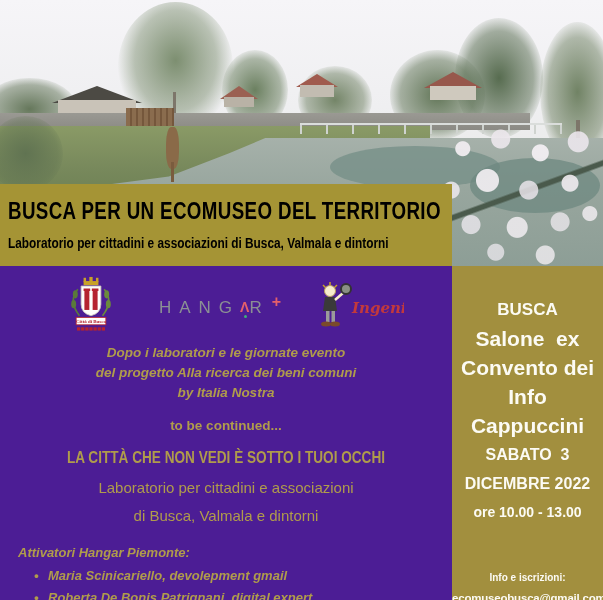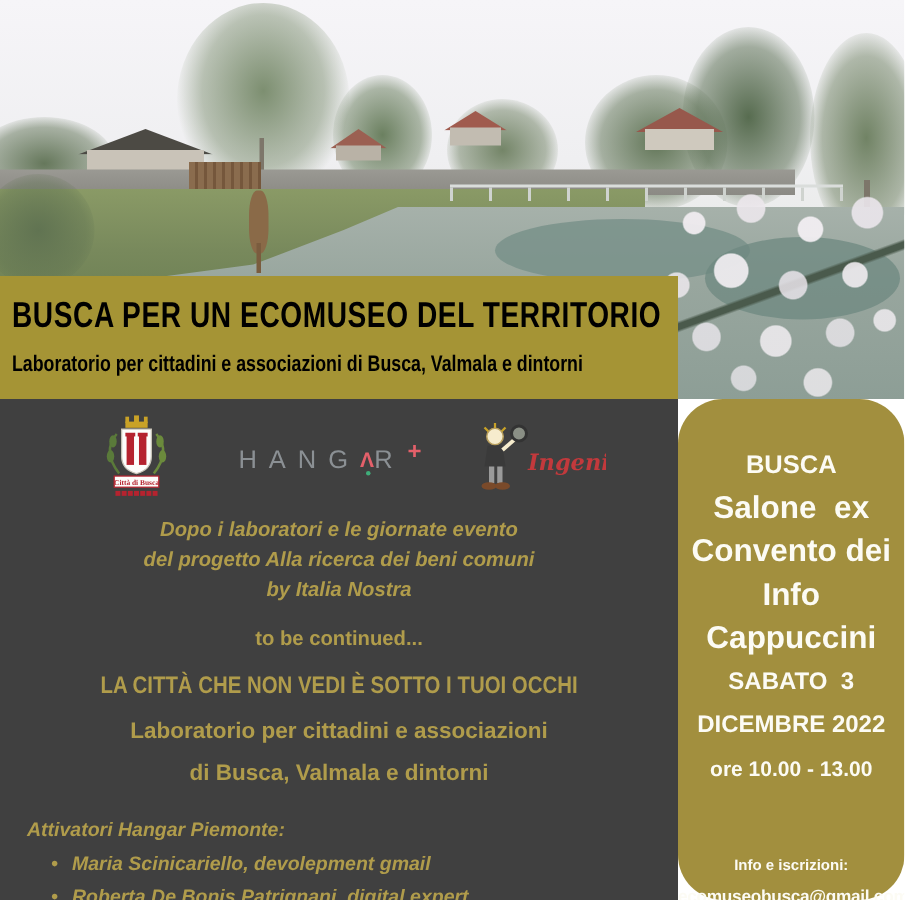--- a/index.html
+++ b/index.html
@@ -79,45 +79,45 @@
   
   .banner{position:absolute;left:0;top:184px;width:452px;height:82px;background:#a59435;
           color:#000000;box-sizing:border-box;padding:13px 8px 0 8px;}
   .banner h1{margin:0;font-size:24px;font-weight:bold;white-space:nowrap;letter-spacing:.5px;
              transform:scaleX(.78);transform-origin:0 50%;}
   .banner h2{margin:9px 0 0 0;font-size:15px;font-weight:bold;white-space:nowrap;
              transform:scaleX(.79);transform-origin:0 50%;}
 
   
   .rightcol{position:absolute;left:452px;top:266px;width:151px;height:334px;background:#a28f3e;
-            color:#fcfbf4;text-align:center;box-sizing:border-box;padding-top:30px;border-radius:30px;}
+            color:#fcfbf4;text-align:center;box-sizing:border-box;padding-top:30px;}
   .rc-city{font-size:17px;font-weight:bold;line-height:28px;white-space:pre-wrap;}
   .rc-line{font-size:21px;font-weight:bold;line-height:29px;white-space:pre-wrap;}
   .rc-date{font-size:16px;font-weight:bold;line-height:29px;white-space:pre-wrap;}
   .rc-time{font-size:14px;font-weight:bold;line-height:28px;}
   .rc-contact{margin-top:42px;}
   .rc-contact .rc-info{font-size:10px;font-weight:bold;line-height:20px;}
   .rc-contact .rc-email{font-size:11.5px;font-weight:bold;line-height:20px;letter-spacing:-.2px;}
 
   
-  .content{position:absolute;left:0;top:266px;width:452px;height:334px;background:#404040;
+  .content{position:absolute;left:0;top:266px;width:452px;height:334px;background:#4c1d95;
            color:#b09c4b;text-align:center;}
   .logos-row{display:flex;align-items:center;justify-content:space-between;
              padding:10px 48px 0 58px;height:58px;}
   .hangar{color:#8b9094;font-size:17px;font-weight:normal;letter-spacing:8px;white-space:nowrap;}
   .hangar .mark{color:#e4606a;font-size:14px;font-weight:bold;letter-spacing:0;position:relative;top:-1px;}
   .hangar .mark::after{content:"";position:absolute;left:4px;bottom:-3px;width:3px;height:3px;
                        border-radius:50%;background:#3fae7a;}
   .hangar .plus{color:#e4606a;font-size:16px;font-weight:bold;letter-spacing:0;
                 vertical-align:6px;margin-left:2px;}
   .intro{margin-top:9px;font-size:13.5px;font-weight:bold;font-style:italic;line-height:20px;}
   .continued{margin-top:15px;font-size:13.5px;font-weight:bold;}
   .event-title{margin-top:16px;font-size:16px;font-weight:bold;white-space:nowrap;
                transform:scaleX(.85);transform-origin:50% 50%;}
-  .event-sub{margin-top:7px;font-size:15px;font-weight:bold;line-height:28px;}
+  .event-sub{margin-top:7px;font-size:15px;font-weight:normal;line-height:28px;}
   .facilitators{margin-top:15px;text-align:left;padding-left:18px;
                 font-size:13px;font-weight:bold;font-style:italic;}
   .facilitators ul{margin:5px 0 0 0;padding-left:30px;list-style:none;}
   .facilitators li{line-height:22px;position:relative;}
   .facilitators li::before{content:"•";position:absolute;left:-14px;}
 </style>
 </head>
 <body>
 
 <div class="flyer">

